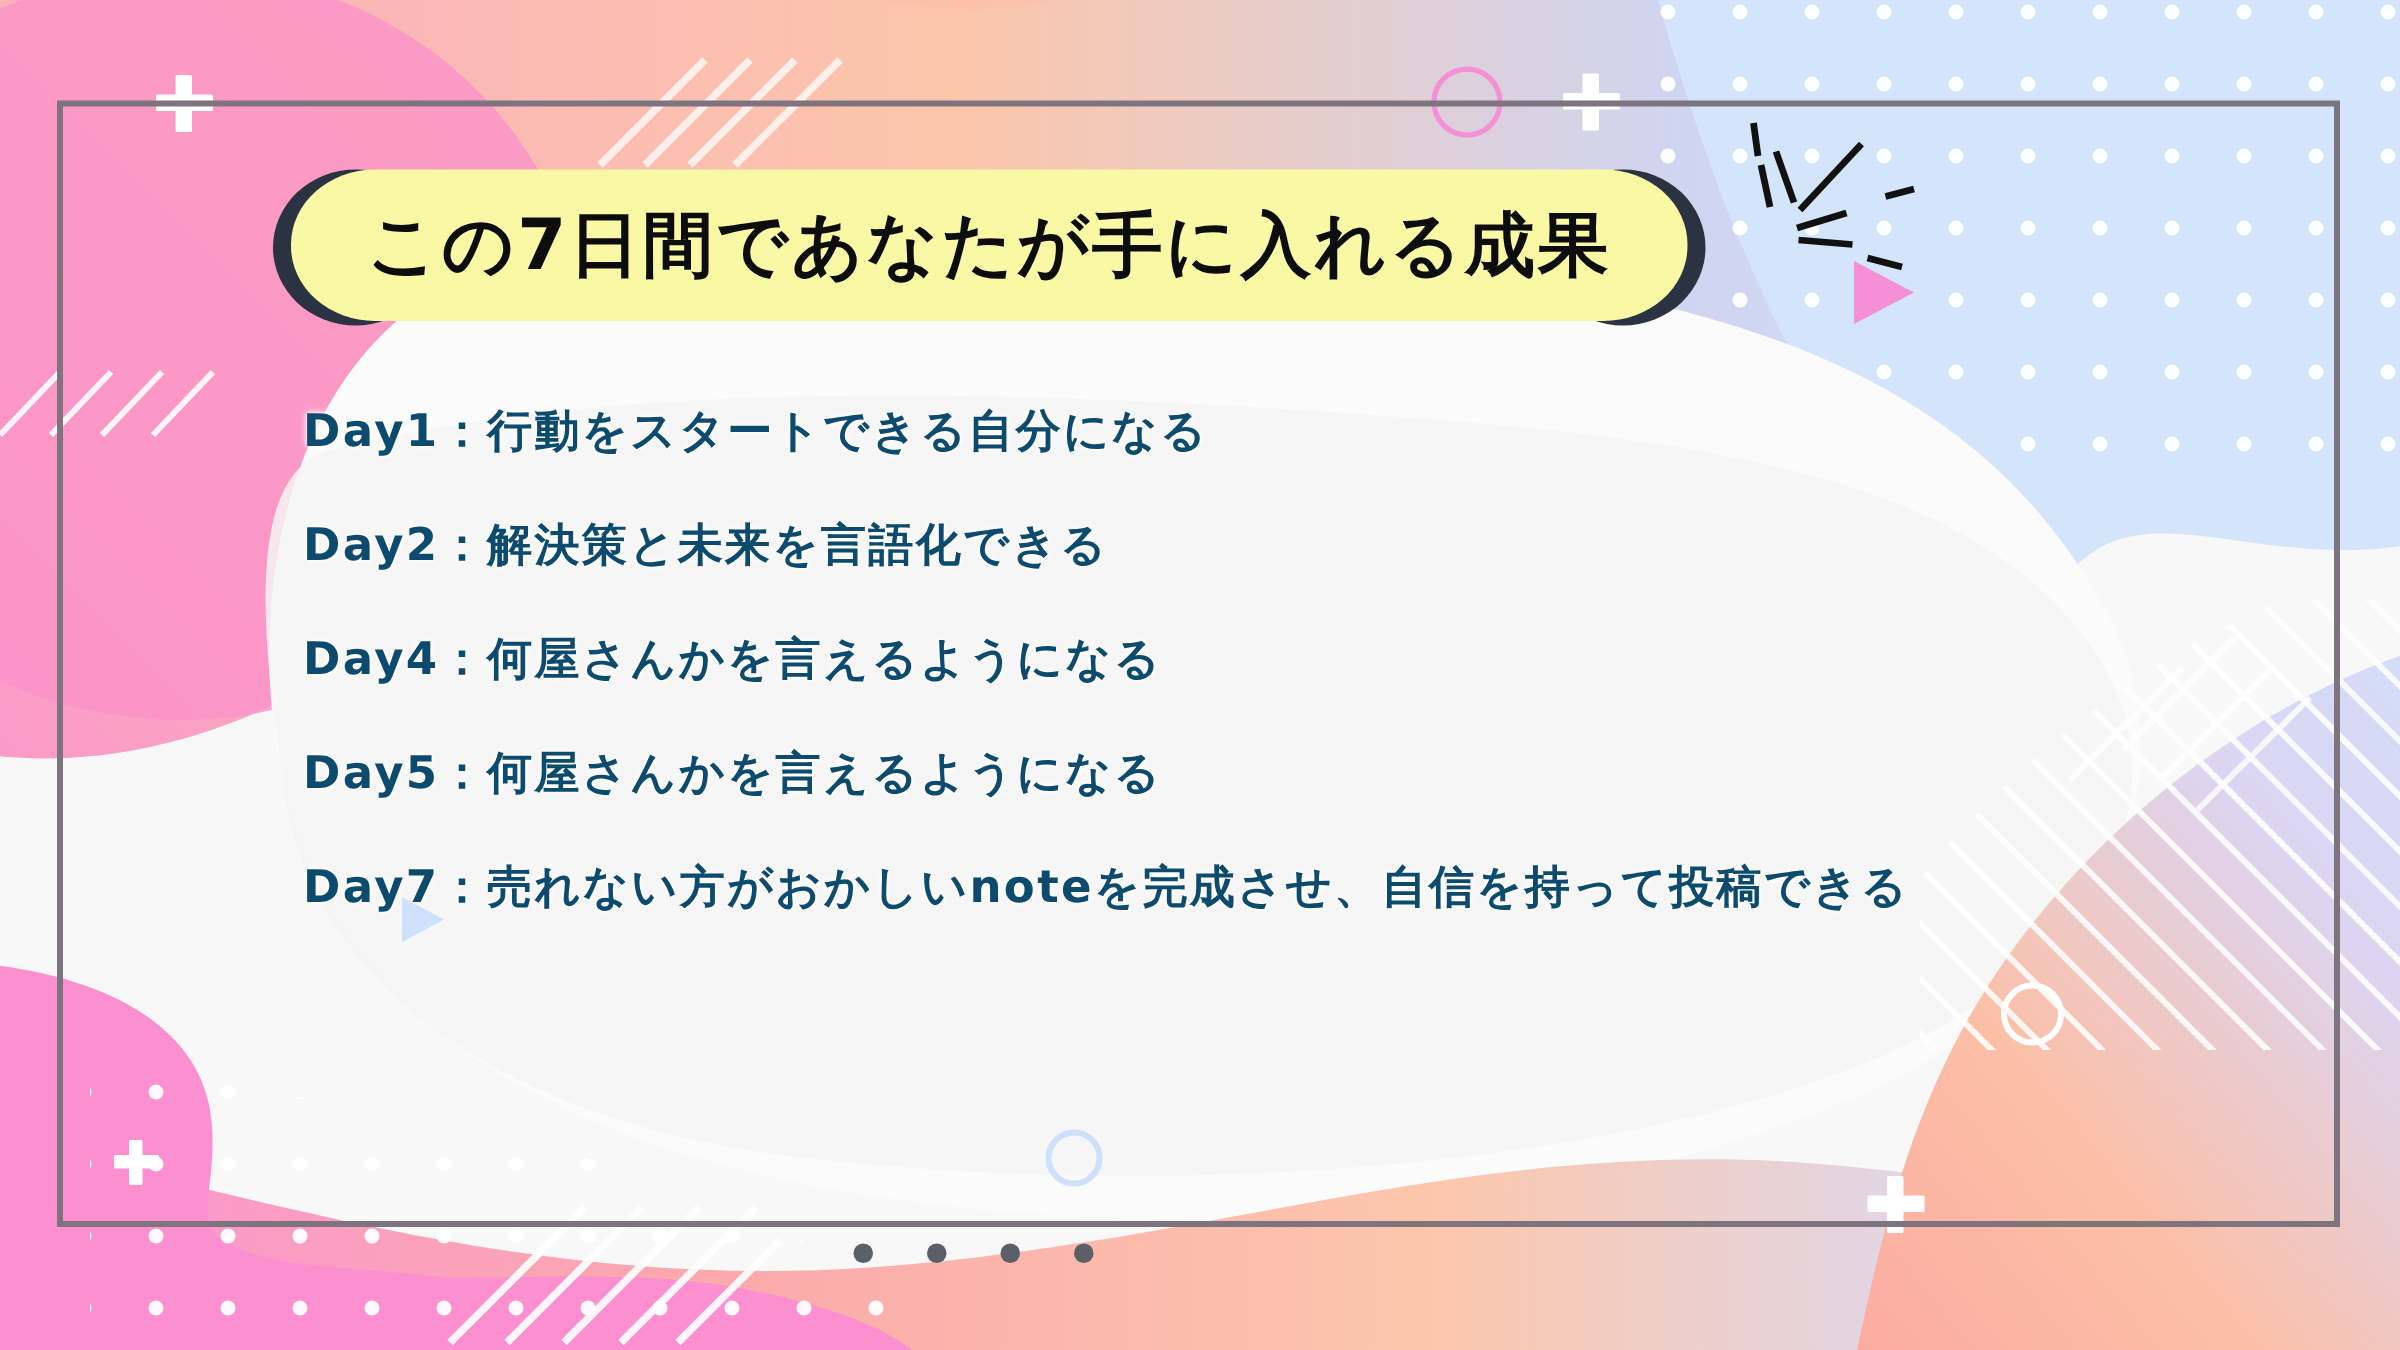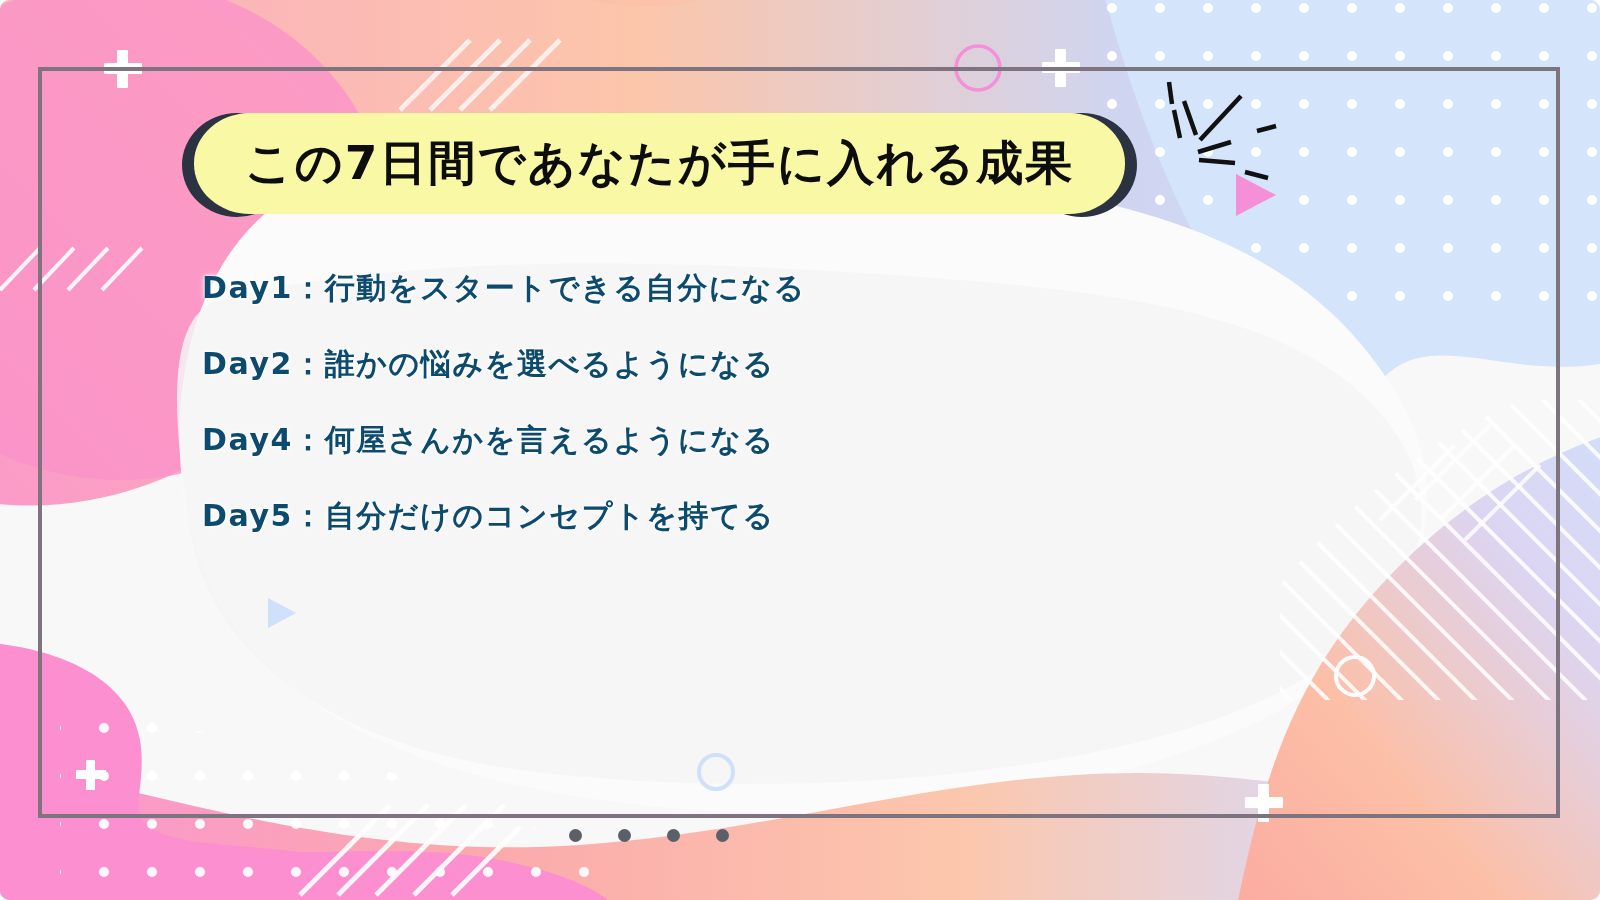--- a/index.html
+++ b/index.html
@@ -13,21 +13,20 @@
     font-family: "Liberation Sans", "DejaVu Sans", sans-serif;
     overflow: hidden;
   }
 
   #slide {
     position: relative;
     width: 1600px;
     height: 900px;
     overflow: hidden;
     background: #f7f7f8;
-    border-radius: 10px;
   }
 
   
   .bg-layer {
     position: absolute;
     inset: 0;
     width: 1600px;
     height: 900px;
   }
 
@@ -292,23 +291,24 @@
 
   <div class="title-banner">
     <div class="banner-shadow-left"></div>
     <div class="banner-shadow-right"></div>
     <div class="banner-body"></div>
     <div class="banner-text">この7日間であなたが手に入れる成果</div>
   </div>
 
   <div class="day-list">
     <div class="day-item">Day1：行動をスタートできる自分になる</div>
-    <div class="day-item">Day2：誰かの悩みを選べるようになる</div>
+    <div class="day-item">Day2：解決策と未来を言語化できる</div>
     <div class="day-item">Day4：何屋さんかを言えるようになる</div>
-    <div class="day-item">Day5：自分だけのコンセプトを持てる</div>
+    <div class="day-item">Day5：何屋さんかを言えるようになる</div>
+    <div class="day-item">Day7：売れない方がおかしいnoteを完成させ、自信を持って投稿できる</div>
   </div>
 
   <div class="bottom-dots">
     <span></span>
     <span></span>
     <span></span>
     <span></span>
   </div>
 
 </div>

